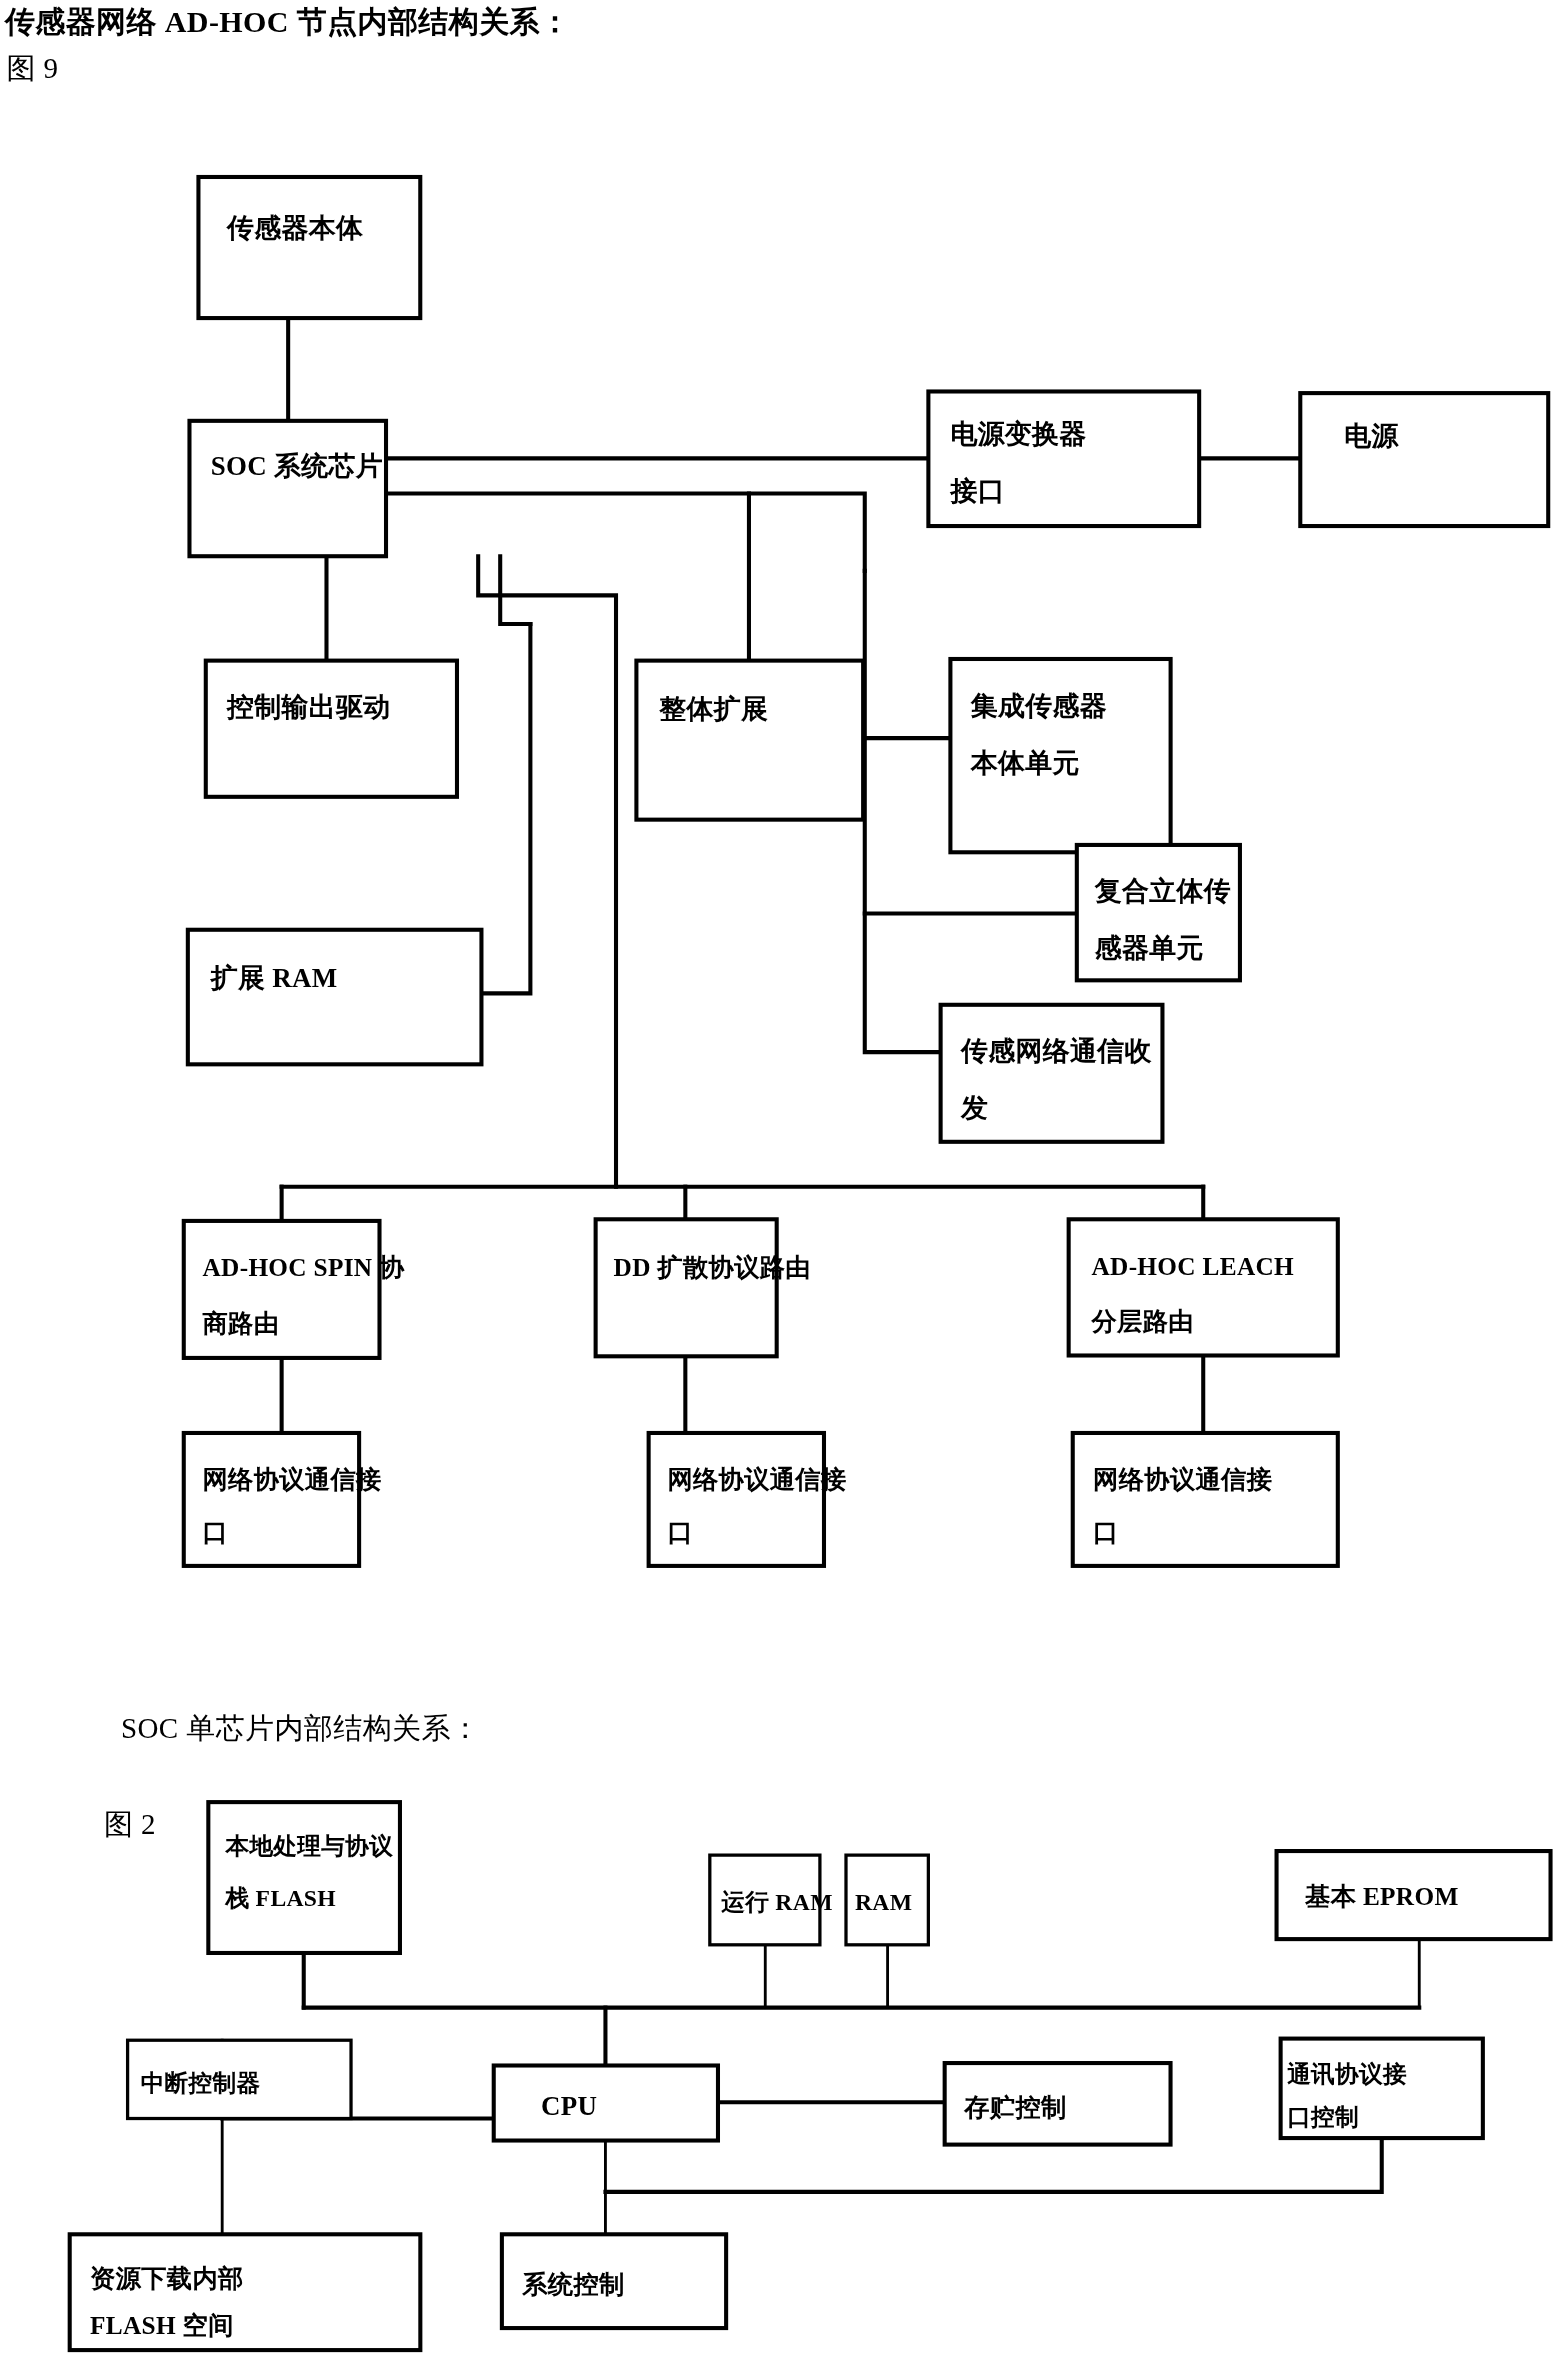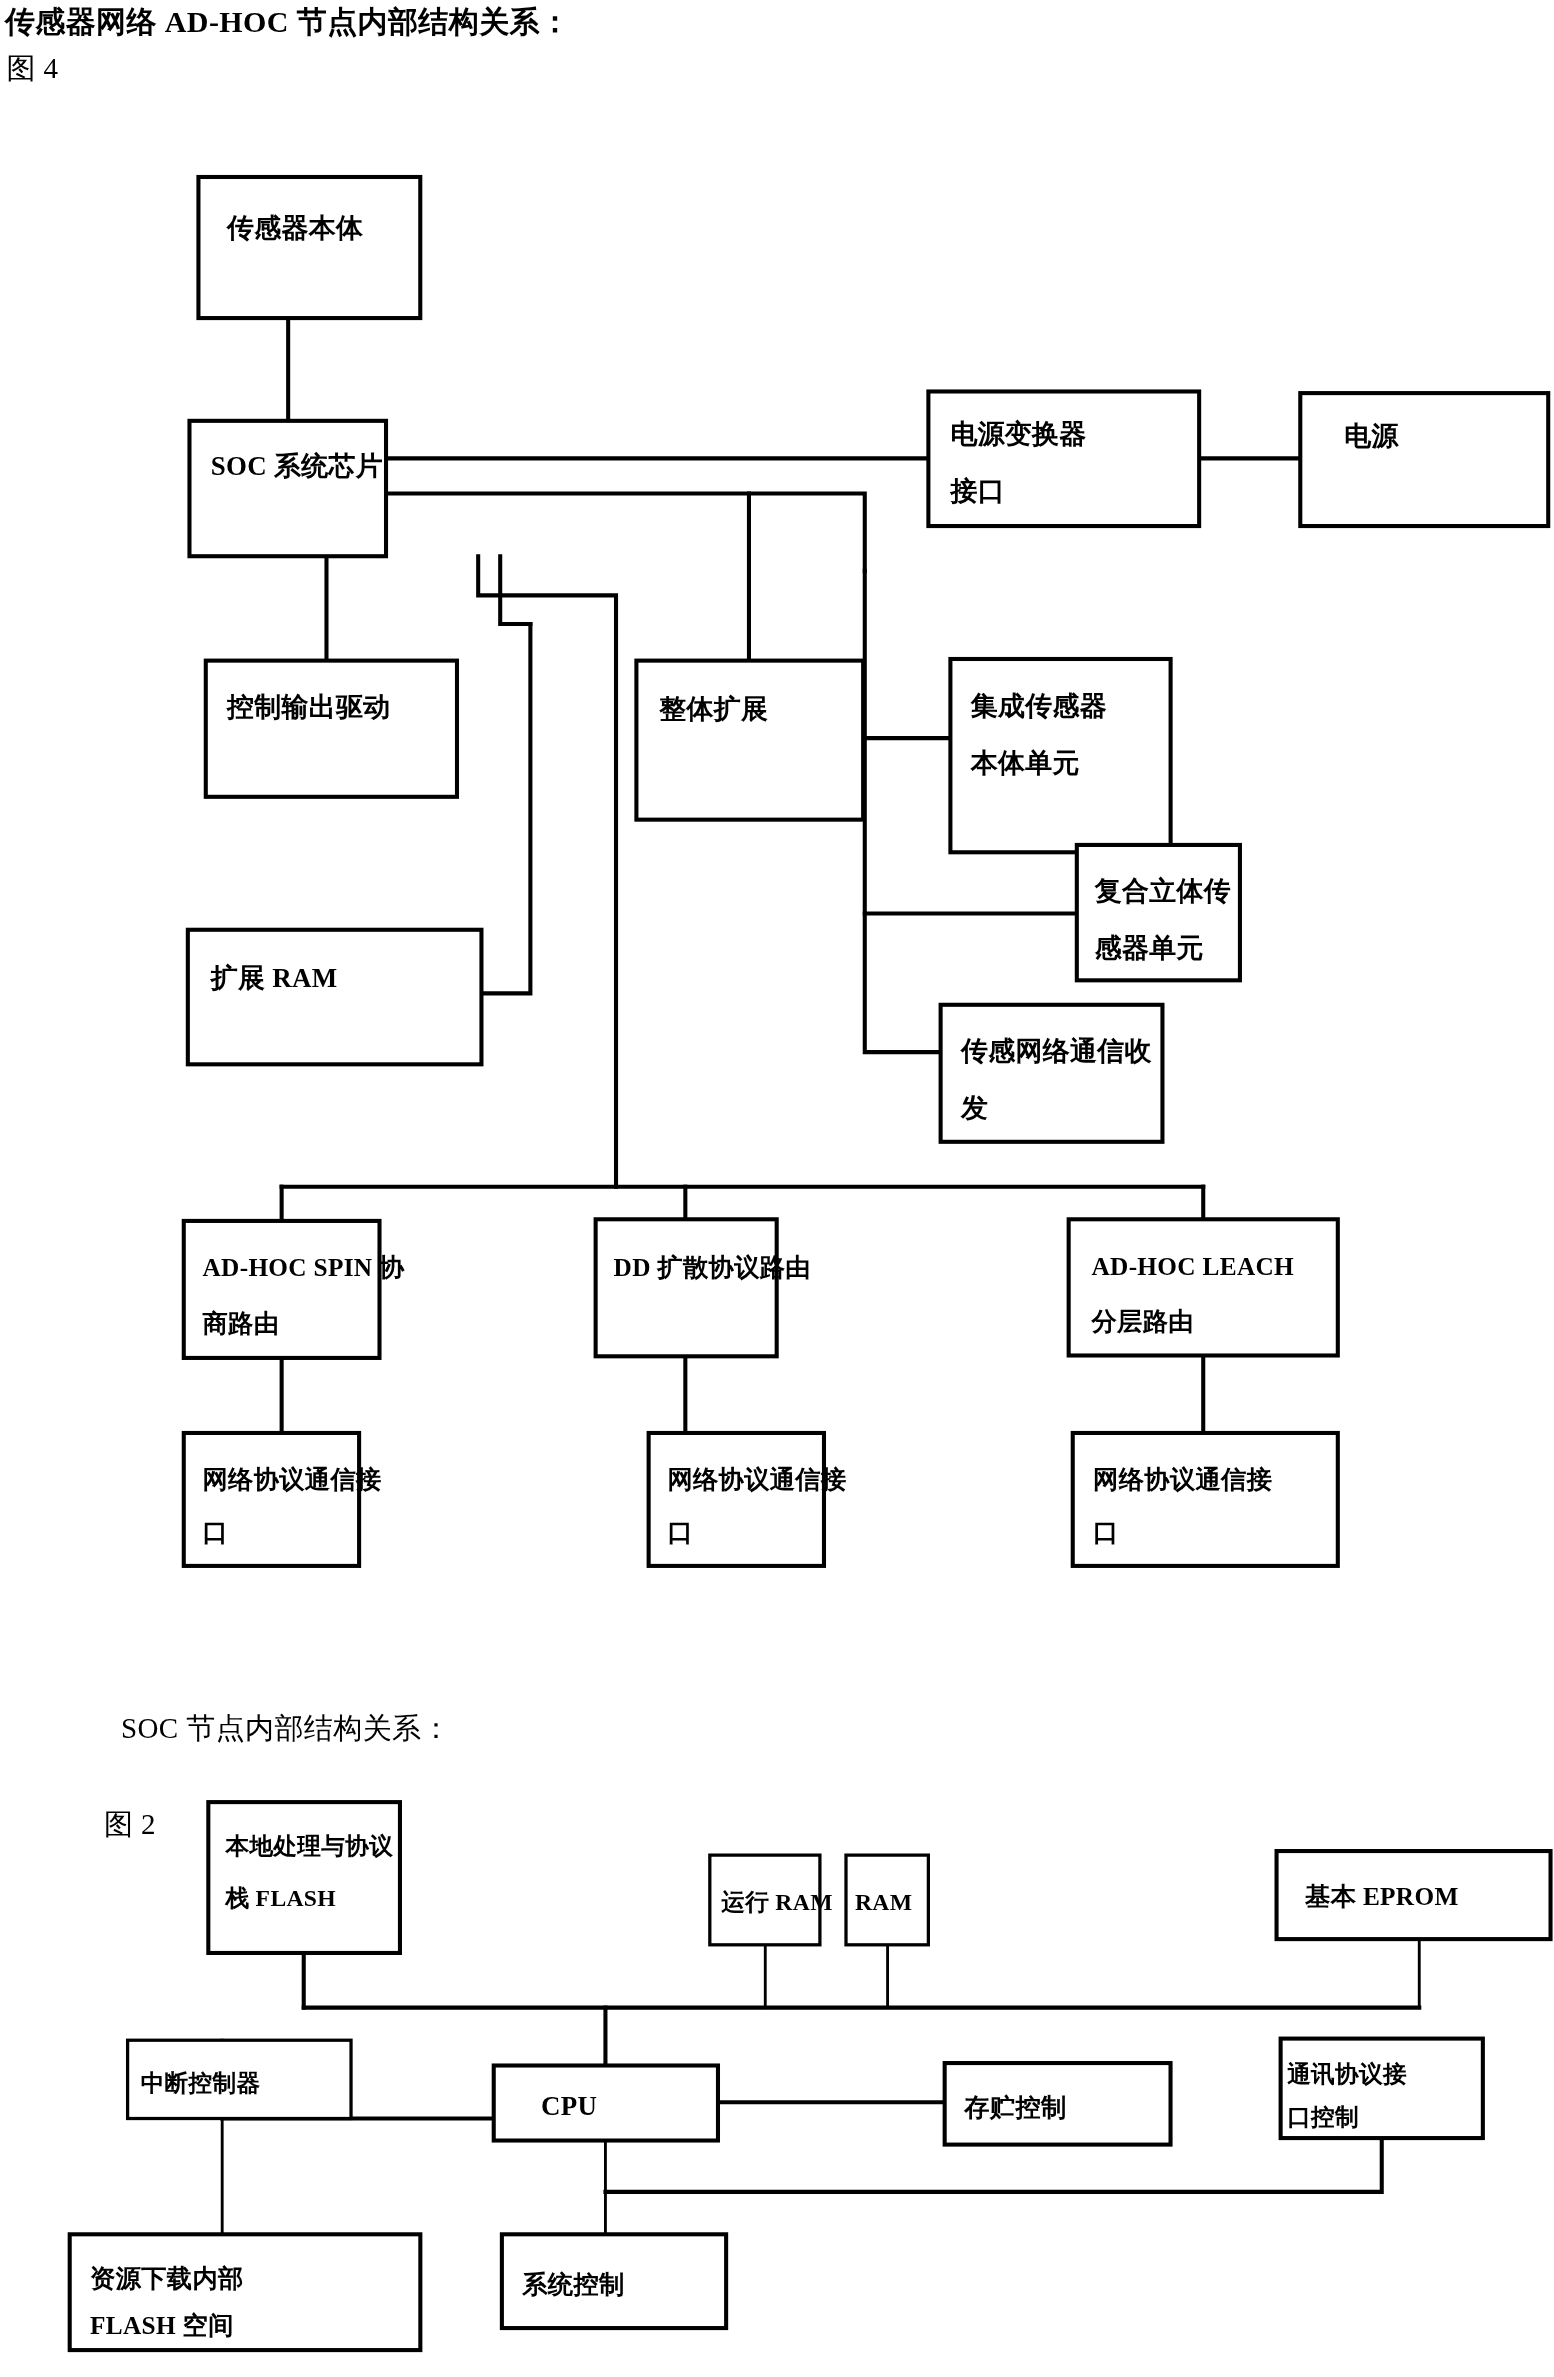--- a/index.html
+++ b/index.html
@@ -94,21 +94,21 @@
     font-size: 29px;
   }
 </style>
 </head>
 <body>
 
 <div id="page">
 
   <div class="heading" id="fig3-title">传感器网络 AD-HOC 节点内部结构关系：</div>
 
-  <div class="heading" id="fig3-label">图 4</div>
+  <div class="heading" id="fig3-label">图 9</div>
 
   <svg class="diagram" id="svg-fig3" width="1555" height="1623" viewBox="0 0 1906 1990">
 
     <path class="ln" d="M 353 390 L 353 516"></path>
 
     <path class="ln" d="M 473 562 L 1138 562"></path>
 
     <path class="ln" d="M 473 605 L 1060 605 L 1060 700"></path>
     <path class="ln" d="M 918 605 L 918 810"></path>
     <path class="ln" d="M 1060 700 L 1060 1290 L 1153 1290"></path>
@@ -186,21 +186,21 @@
     <rect class="bx" x="795" y="1757" width="215" height="163"></rect>
     <text class="sm" x="818" y="1824">网络协议通信接</text>
     <text class="sm" x="818" y="1890">口</text>
 
     <rect class="bx" x="1315" y="1757" width="325" height="163"></rect>
     <text class="sm" x="1340" y="1824">网络协议通信接</text>
     <text class="sm" x="1340" y="1890">口</text>
 
   </svg>
 
-  <div class="heading" id="fig4-title">SOC 节点内部结构关系：</div>
+  <div class="heading" id="fig4-title">SOC 单芯片内部结构关系：</div>
 
   <div class="heading" id="fig4-label">图 2</div>
 
   <svg class="diagram" id="svg-fig4" width="1555" height="2377" viewBox="0 0 1906 2915" style="top:0;left:0;">
 
     <path class="ln" d="M 372 2395 L 372 2462"></path>
     <path class="ln" d="M 372 2462 L 1740 2462"></path>
     <path class="lnthin" d="M 938 2385 L 938 2462"></path>
     <path class="lnthin" d="M 1088 2385 L 1088 2462"></path>
     <path class="lnthin" d="M 1740 2378 L 1740 2462"></path>

